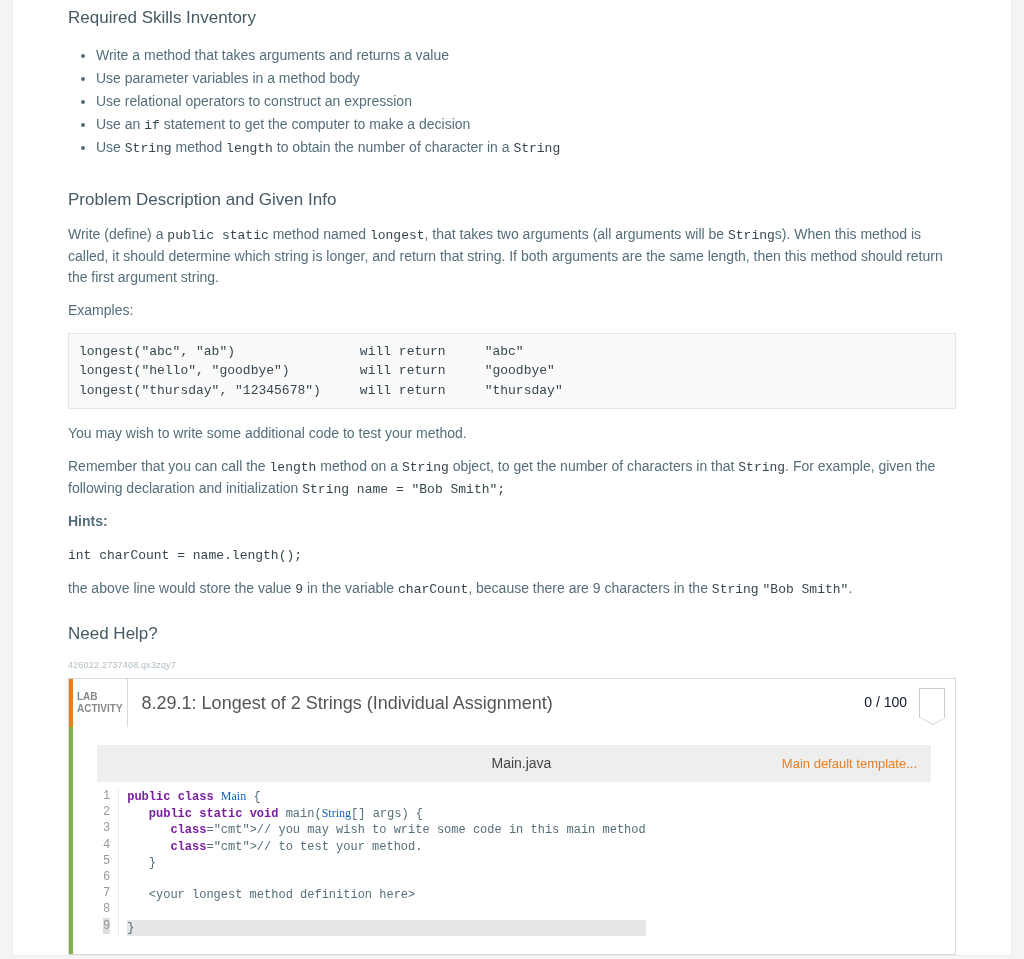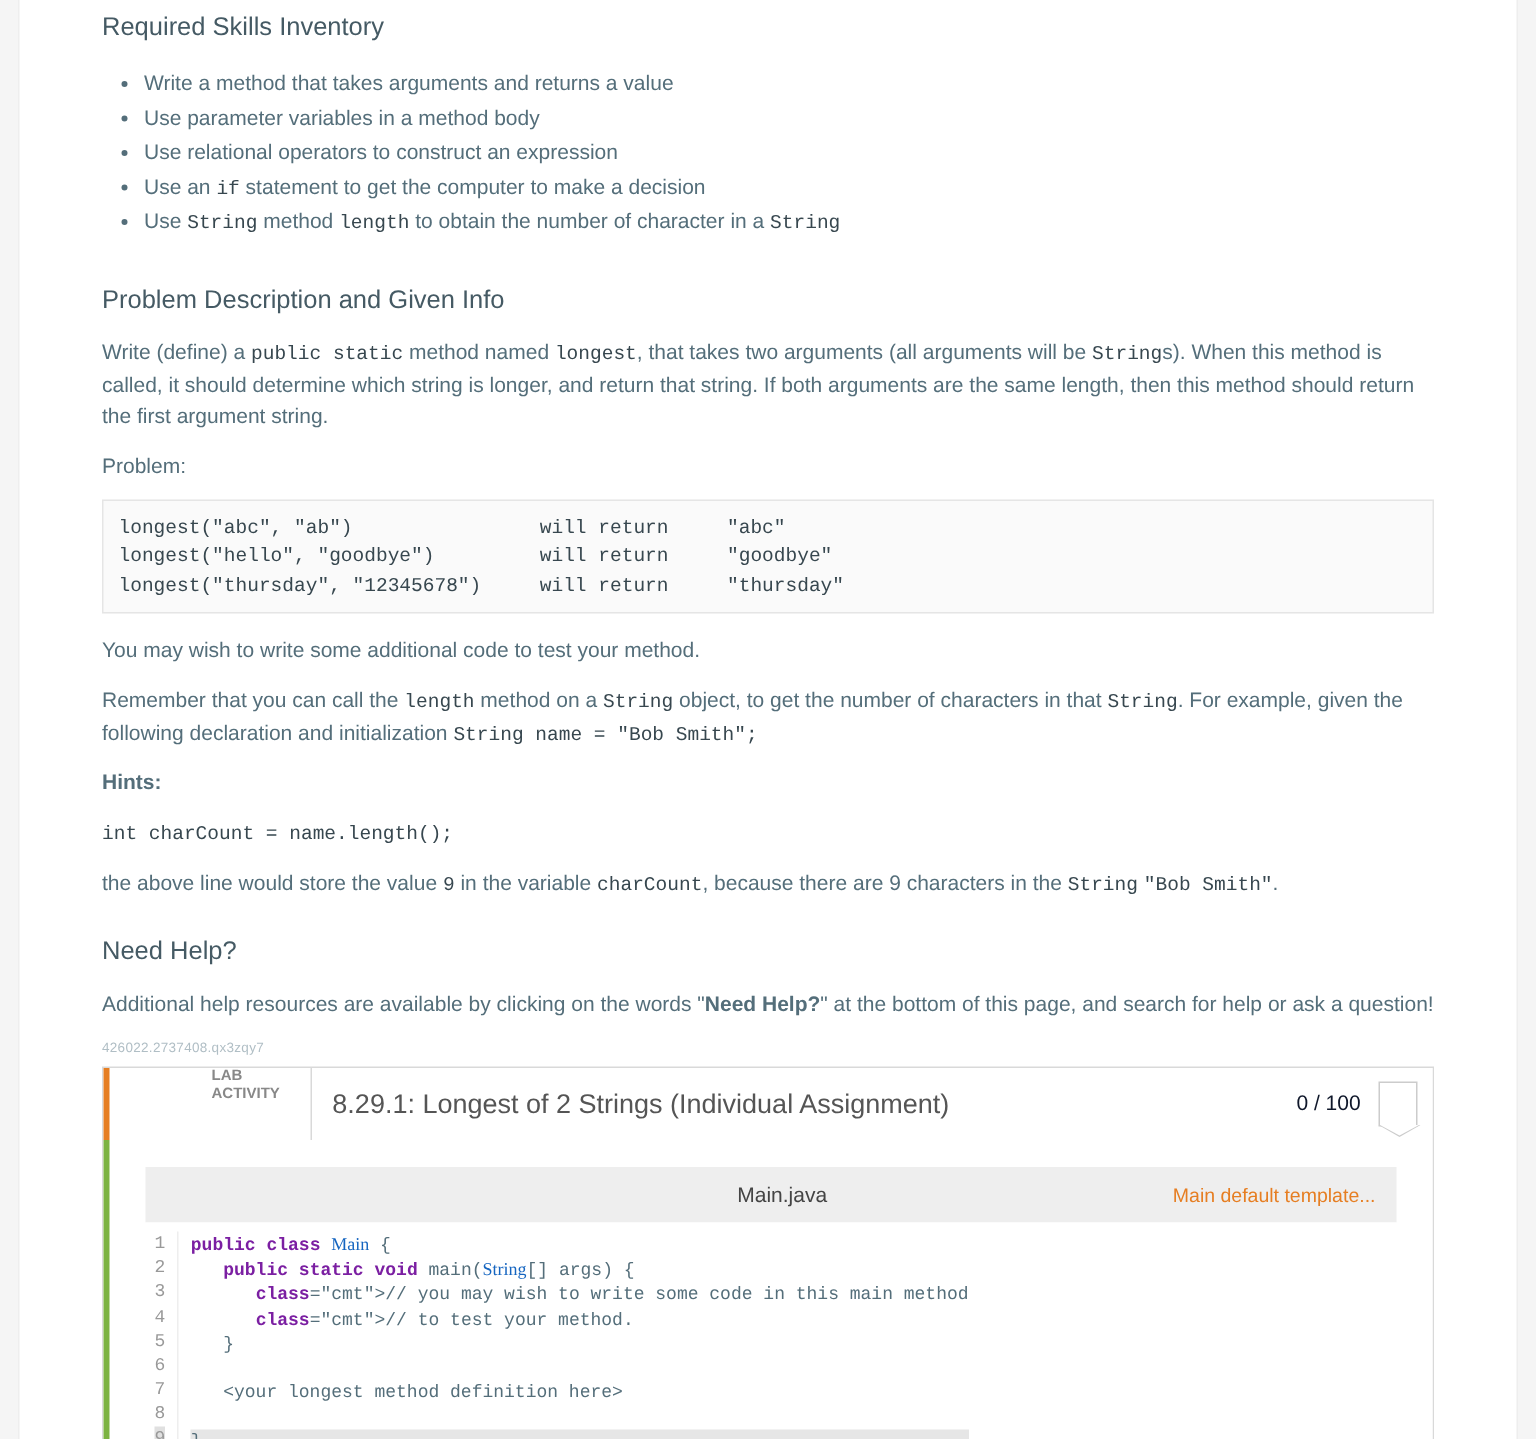--- a/index.html
+++ b/index.html
@@ -54,30 +54,29 @@
   .lab-wrap { border: 1px solid #d9d9d9; }
   .lab-header {
     border-left: 4px solid #e67e22;
     display: flex;
     align-items: center;
     background: #fff;
     padding: 0;
     height: 48px;
   }
   .lab-tag {
-    padding: 0 20px;
+    padding: 0 4px;
     border-right: 1px solid #d9d9d9;
     font-size: 10px;
     font-weight: 700;
     color: #888;
     line-height: 1.2;
     height: 100%;
     display: flex;
-    align-items: flex-start;
-    margin-left: 48px;
+    align-items: center;
   }
   .lab-title {
     padding-left: 14px;
     flex: 1;
     color: #555;
     font-size: 18px;
   }
   .lab-score {
     color: #0f172a;
     font-size: 14px;
@@ -162,43 +161,40 @@
       <li>Use an <code class="inline">if</code> statement to get the computer to make a decision</li>
       <li>Use <code class="inline">String</code> method <code class="inline">length</code> to obtain the number of character in a <code class="inline">String</code></li>
     </ul>
 
   <h3 class="section-title">Problem Description and Given Info</h3>
 
   <div class="para">
     <span>Write (define) a </span><code class="inline">public static</code><span> method named </span><code class="inline">longest</code><span>, that takes two arguments (all arguments will be </span><code class="inline">String</code><span>s). When this method is called, it should determine which string is longer, and return that string. If both arguments are the same length, then this method should return the first argument string.</span>
   </div>
 
-  <div class="para">Problem:</div>
+  <div class="para">Examples:</div>
   <div class="example-block">longest("abc", "ab")                will return     "abc"
 longest("hello", "goodbye")         will return     "goodbye"
 longest("thursday", "12345678")     will return     "thursday"</div>
 
   <div class="para">You may wish to write some additional code to test your method.</div>
 
   <div class="para">
     <span>Remember that you can call the </span><code class="inline">length</code><span> method on a </span><code class="inline">String</code><span> object, to get the number of characters in that </span><code class="inline">String</code><span>. For example, given the following declaration and initialization </span><code class="inline">String name = "Bob Smith";</code>
   </div>
 
   <div class="para"><b>Hints:</b></div>
 
   <div class="para"><code class="inline">int charCount = name.length();</code></div>
 
   <div class="para">
     <span>the above line would store the value </span><code class="inline">9</code><span> in the variable </span><code class="inline">charCount</code><span>, because there are 9 characters in the </span><code class="inline">String</code><span> </span><code class="inline">"Bob Smith"</code><span>.</span>
   </div>
 
   <h3 class="section-title">Need Help?</h3>
-  <div class="para">
-    <span>Additional help resources are available by clicking on the words "</span><b>Need Help?</b><span>" at the bottom of this page, and search for help or ask a question!</span>
-  </div>
 
   <div class="small-id">426022.2737408.qx3zqy7</div>
 
   <div class="lab-wrap">
     <div class="lab-header">
       <div class="lab-tag">
         <div>
           <span>LAB</span><br>
           <span>ACTIVITY</span>
         </div>

